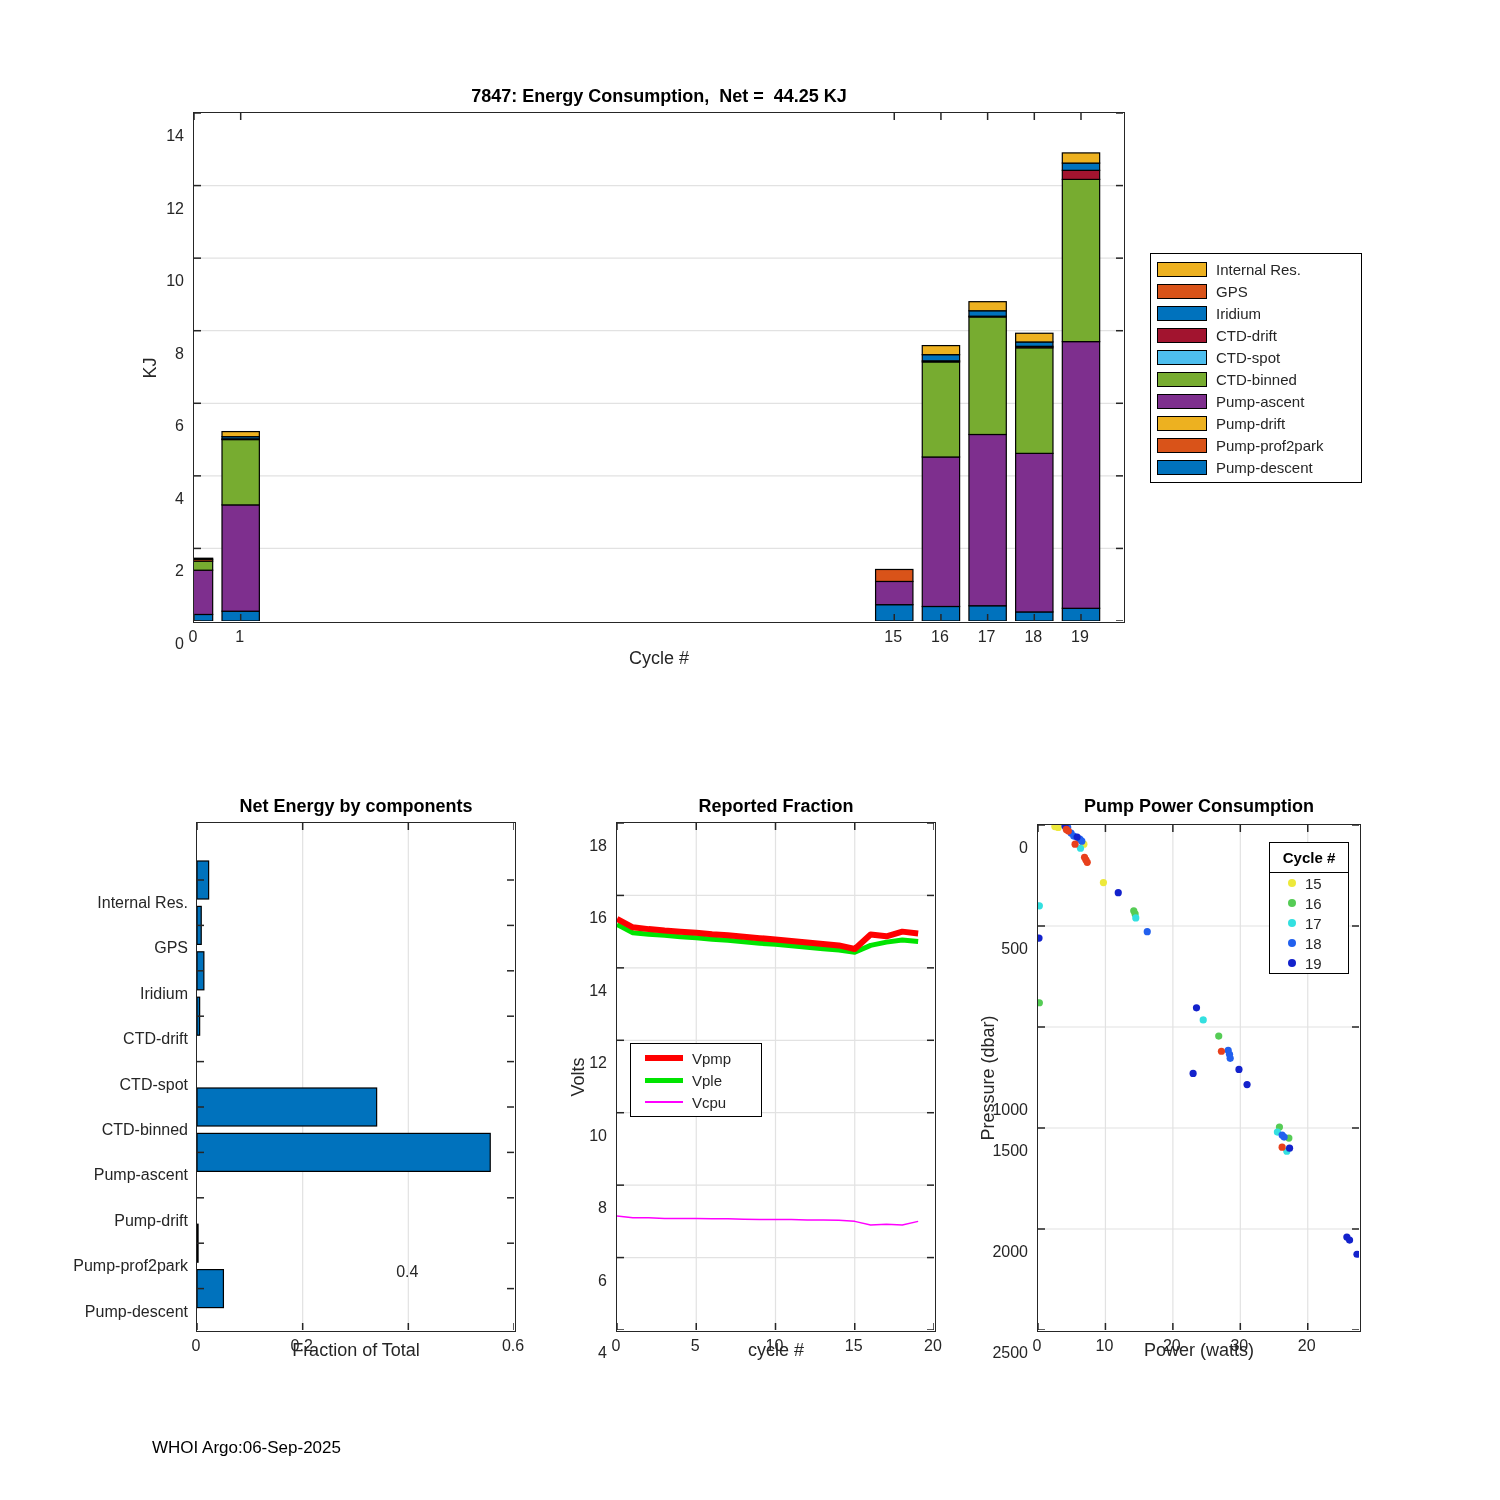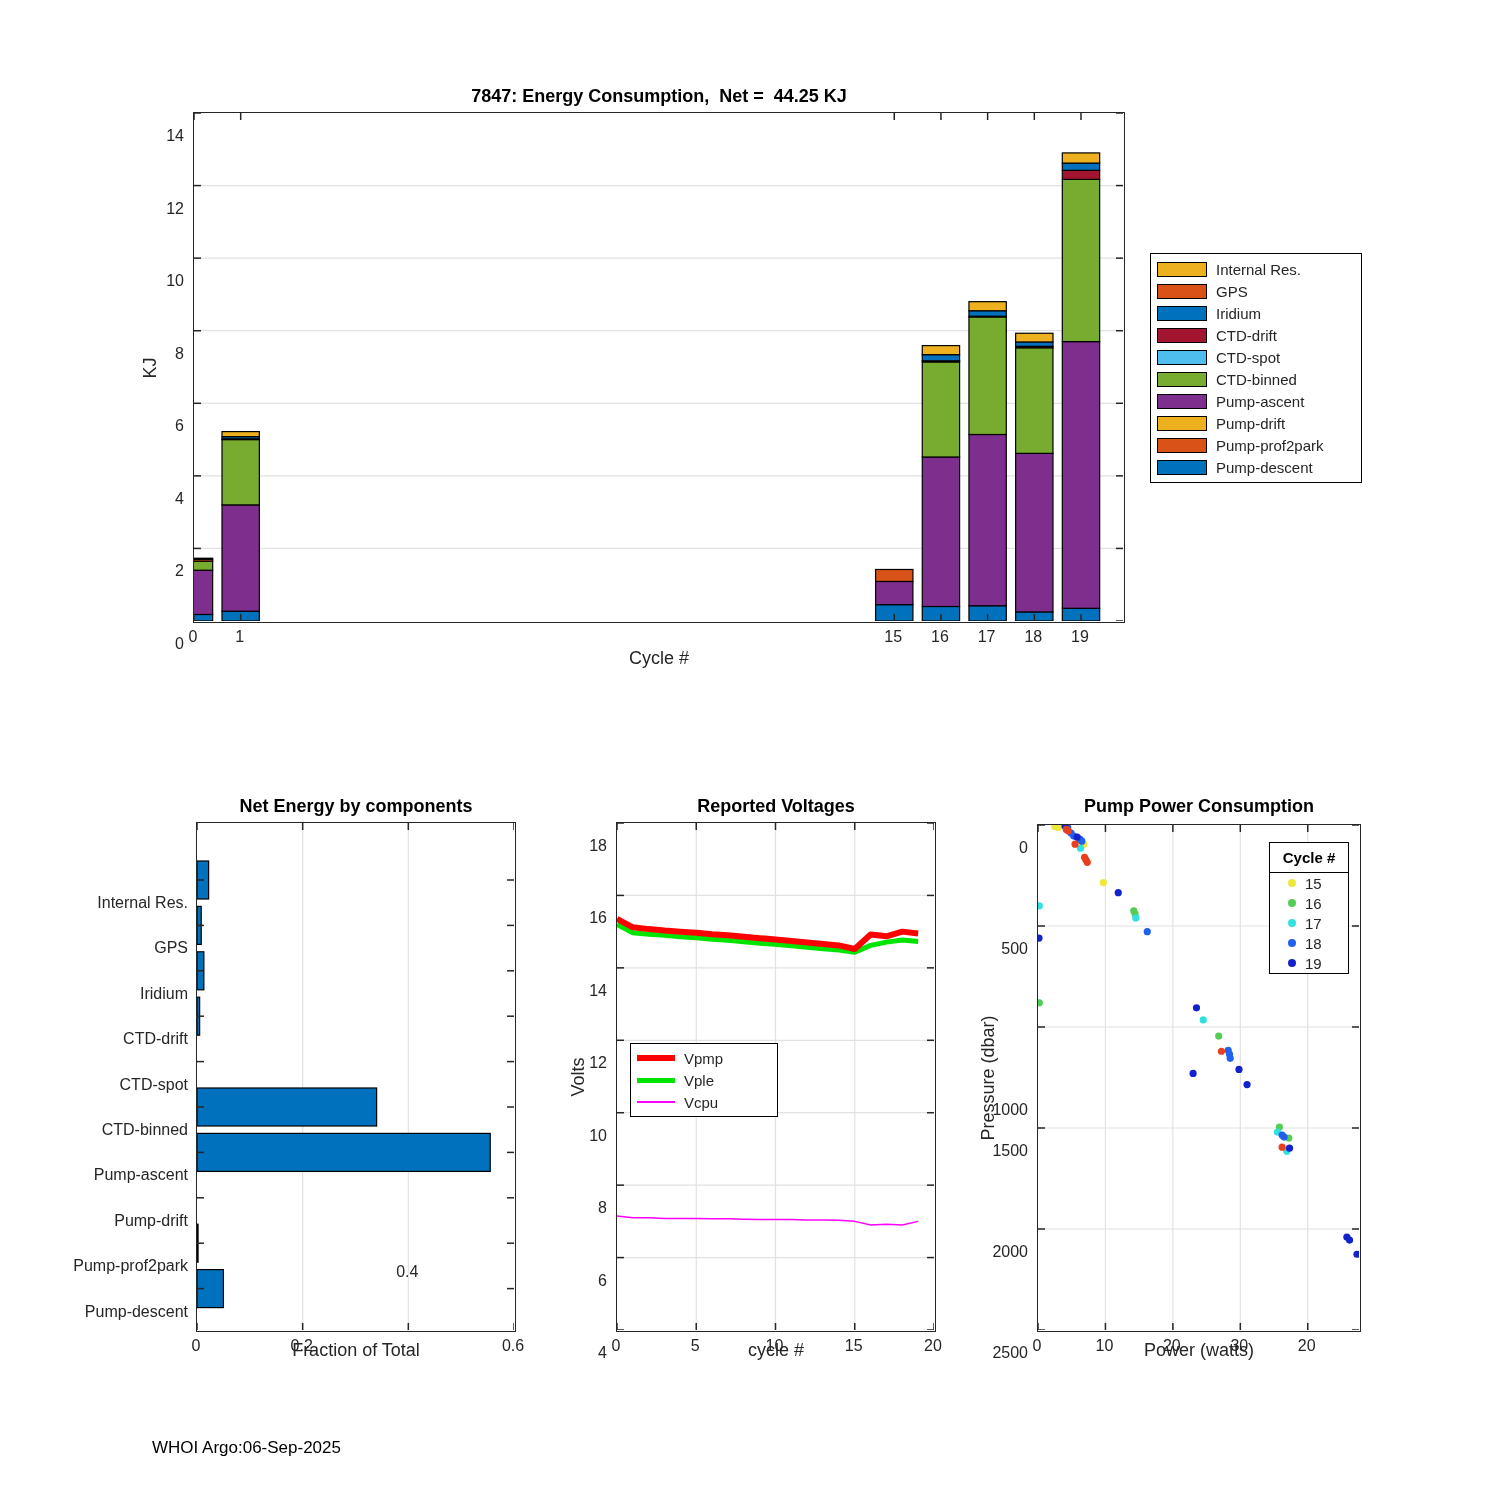--- a/index.html
+++ b/index.html
@@ -30,21 +30,21 @@
 </head>
 <body>
 
 <div class="chart-title" style="left:659px;top:86px;">7847: Energy Consumption,  Net =  44.25 KJ</div>
 <div class="axis-label rot" style="left:150px;top:368px;">KJ</div>
 <div class="axis-label" style="left:659px;top:648px;">Cycle #</div>
 
 <div class="chart-title" style="left:356px;top:796px;">Net Energy by components</div>
 <div class="axis-label" style="left:356px;top:1340px;">Fraction of Total</div>
 
-<div class="chart-title" style="left:776px;top:796px;">Reported Voltages</div>
+<div class="chart-title" style="left:776px;top:796px;">Reported Fraction</div>
 <div class="axis-label rot" style="left:578px;top:1077px;">Volts</div>
 <div class="axis-label" style="left:776px;top:1340px;">cycle #</div>
 
 <div class="chart-title" style="left:1199px;top:796px;">Pump Power Consumption</div>
 <div class="axis-label rot" style="left:988px;top:1078px;">Pressure (dbar)</div>
 <div class="axis-label" style="left:1199px;top:1340px;">Power (watts)</div>
 
 <div class="plotbox" id="plot0" style="left:193px;top:112px;width:932px;height:511px;">
     <svg id="svg0" width="929" height="508">
       <line x1="0" y1="435.42857142857144" x2="929" y2="435.42857142857144" stroke="#e2e2e2" stroke-width="1.2"></line>
@@ -325,21 +325,21 @@
     </div>
     <div class="legend-row">
       <span class="legend-swatch" style="background: rgb(217, 83, 25);"></span>
       <span class="legend-label">Pump-prof2park</span>
     </div>
     <div class="legend-row">
       <span class="legend-swatch" style="background: rgb(0, 114, 189);"></span>
       <span class="legend-label">Pump-descent</span>
     </div>
   </div>
-<div class="legendbox" id="legend2" style="left:630px;top:1043px;width:148px;padding:3px 0;">
+<div class="legendbox" id="legend2" style="left:630px;top:1043px;width:132px;padding:3px 8px;">
     <div class="legend-row" style="height: 22px;">
       <span class="legend-line" style="height: 6px; background: rgb(255, 0, 0);"></span>
       <span class="legend-label">Vpmp</span>
     </div>
     <div class="legend-row" style="height: 22px;">
       <span class="legend-line" style="height: 5px; background: rgb(0, 228, 0);"></span>
       <span class="legend-label">Vple</span>
     </div>
     <div class="legend-row" style="height: 22px;">
       <span class="legend-line" style="height: 2px; background: rgb(255, 0, 255);"></span>

